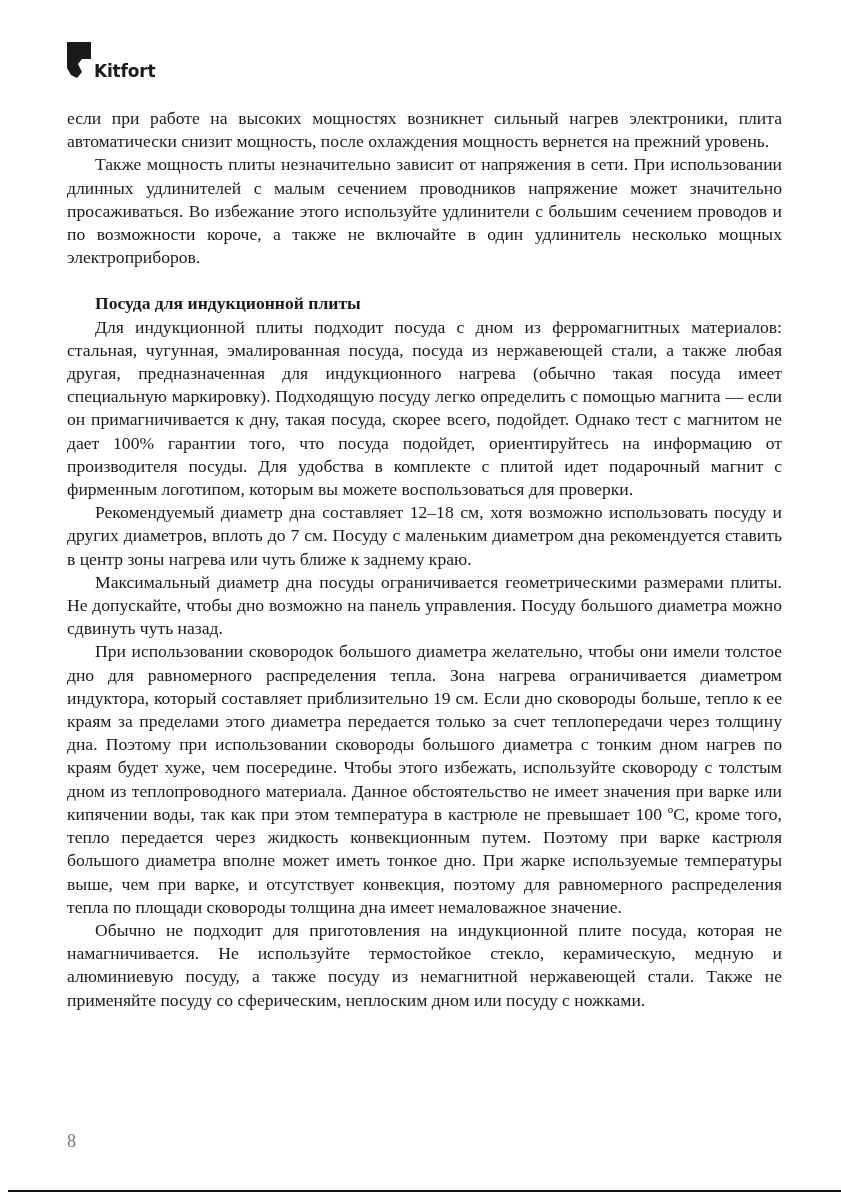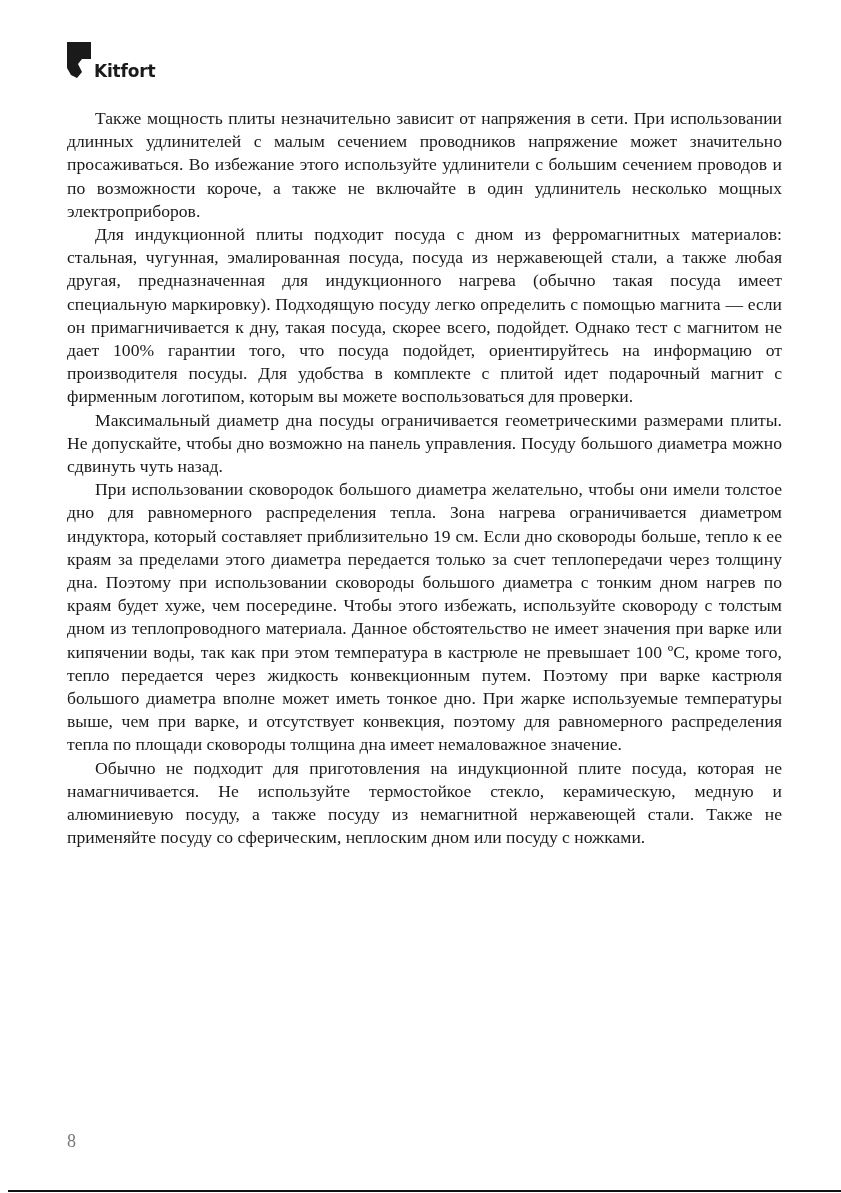--- a/index.html
+++ b/index.html
@@ -18,22 +18,25 @@
 <body>
 
 <div class="logo">
   <svg class="logo-mark" viewBox="0 0 24 36">
     <path d="M0 0 H24 V17 H15 L11 22 L15 30 L10 36 L4 33 L0 26 Z" fill="#1a1a1a"></path>
   </svg>
   <span class="logo-text">Kitfort</span>
 </div>
 
 <div class="content">
+  <p class="noindent">если при работе на высоких мощностях возникнет сильный нагрев электроники, плита автоматически снизит мощность, после охлаждения мощность вернется на прежний уровень.</p>
   <p>Также мощность плиты незначительно зависит от напряжения в сети. При ис­пользовании длинных удлинителей с малым сечением проводников напряжение может значительно просаживаться. Во избежание этого используйте удлинители с большим сечением проводов и по возможности короче, а также не включайте в один удлинитель несколько мощных электроприборов.</p>
 
+  <p class="heading">Посуда для индукционной плиты</p>
   <p>Для индукционной плиты подходит посуда с дном из ферромагнитных матери­алов: стальная, чугунная, эмалированная посуда, посуда из нержавеющей стали, а также любая другая, предназначенная для индукционного нагрева (обычно такая посуда имеет специальную маркировку). Подходящую посуду легко определить с помощью магнита — если он примагничивается к дну, такая посуда, скорее всего, подойдет. Однако тест с магнитом не дает 100% гарантии того, что посуда подойдет, ориентируйтесь на информацию от производителя посуды. Для удобства в комплек­те с плитой идет подарочный магнит с фирменным логотипом, которым вы можете воспользоваться для проверки.</p>
+  <p>Рекомендуемый диаметр дна составляет 12–18 см, хотя возможно использовать посуду и других диаметров, вплоть до 7 см. Посуду с маленьким диаметром дна ре­комендуется ставить в центр зоны нагрева или чуть ближе к заднему краю.</p>
   <p>Максимальный диаметр дна посуды ограничивается геометрическими размера­ми плиты. Не допускайте, чтобы дно возможно на панель управления. Посуду боль­шого диаметра можно сдвинуть чуть назад.</p>
   <p>При использовании сковородок большого диаметра желательно, чтобы они име­ли толстое дно для равномерного распределения тепла. Зона нагрева ограничивается диаметром индуктора, который составляет приблизительно 19 см. Если дно сковоро­ды больше, тепло к ее краям за пределами этого диаметра передается только за счет теплопередачи через толщину дна. Поэтому при использовании сковороды большо­го диаметра с тонким дном нагрев по краям будет хуже, чем посередине. Чтобы это­го избежать, используйте сковороду с толстым дном из теплопроводного материала. Данное обстоятельство не имеет значения при варке или кипячении воды, так как при этом температура в кастрюле не превышает 100 ºС, кроме того, тепло переда­ется через жидкость конвекционным путем. Поэтому при варке кастрюля большого диаметра вполне может иметь тонкое дно. При жарке используемые температуры выше, чем при варке, и отсутствует конвекция, поэтому для равномерного распре­деления тепла по площади сковороды толщина дна имеет немаловажное значение.</p>
   <p>Обычно не подходит для приготовления на индукционной плите посуда, которая не намагничивается. Не используйте термостойкое стекло, керамическую, медную и алюминиевую посуду, а также посуду из немагнитной нержавеющей стали. Также не применяйте посуду со сферическим, неплоским дном или посуду с ножками.</p>
 </div>
 
 <div class="page-num">8</div>
 <div class="bottom-rule"></div>
 
 </body></html>

